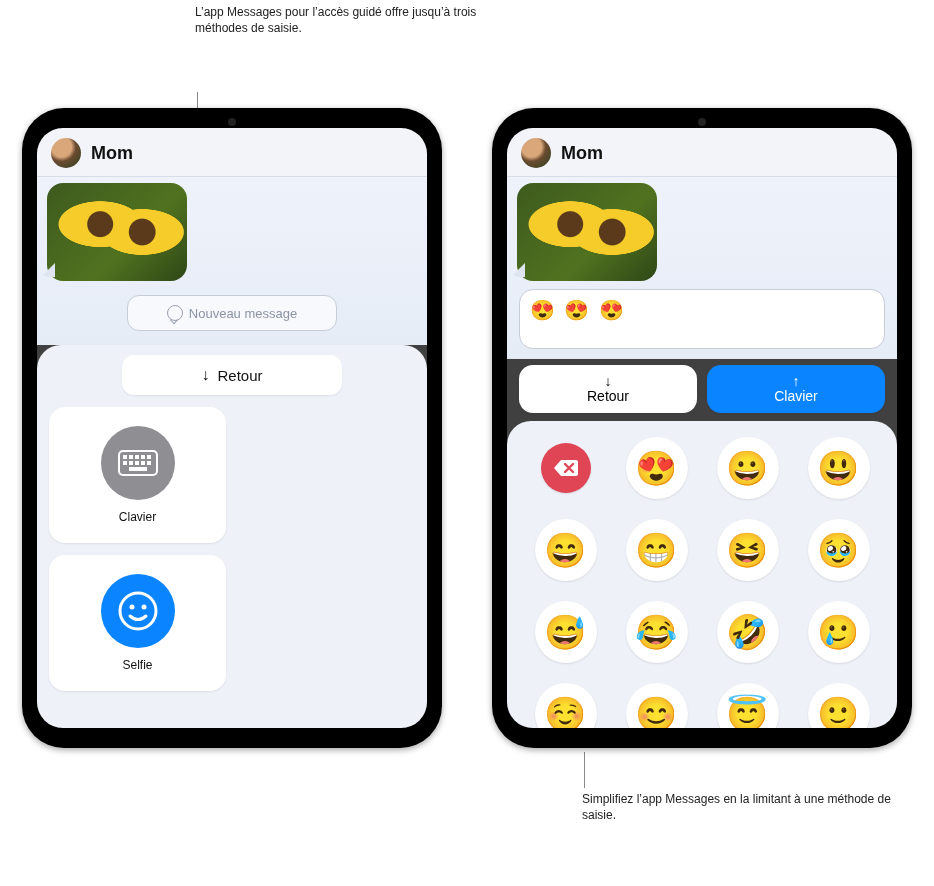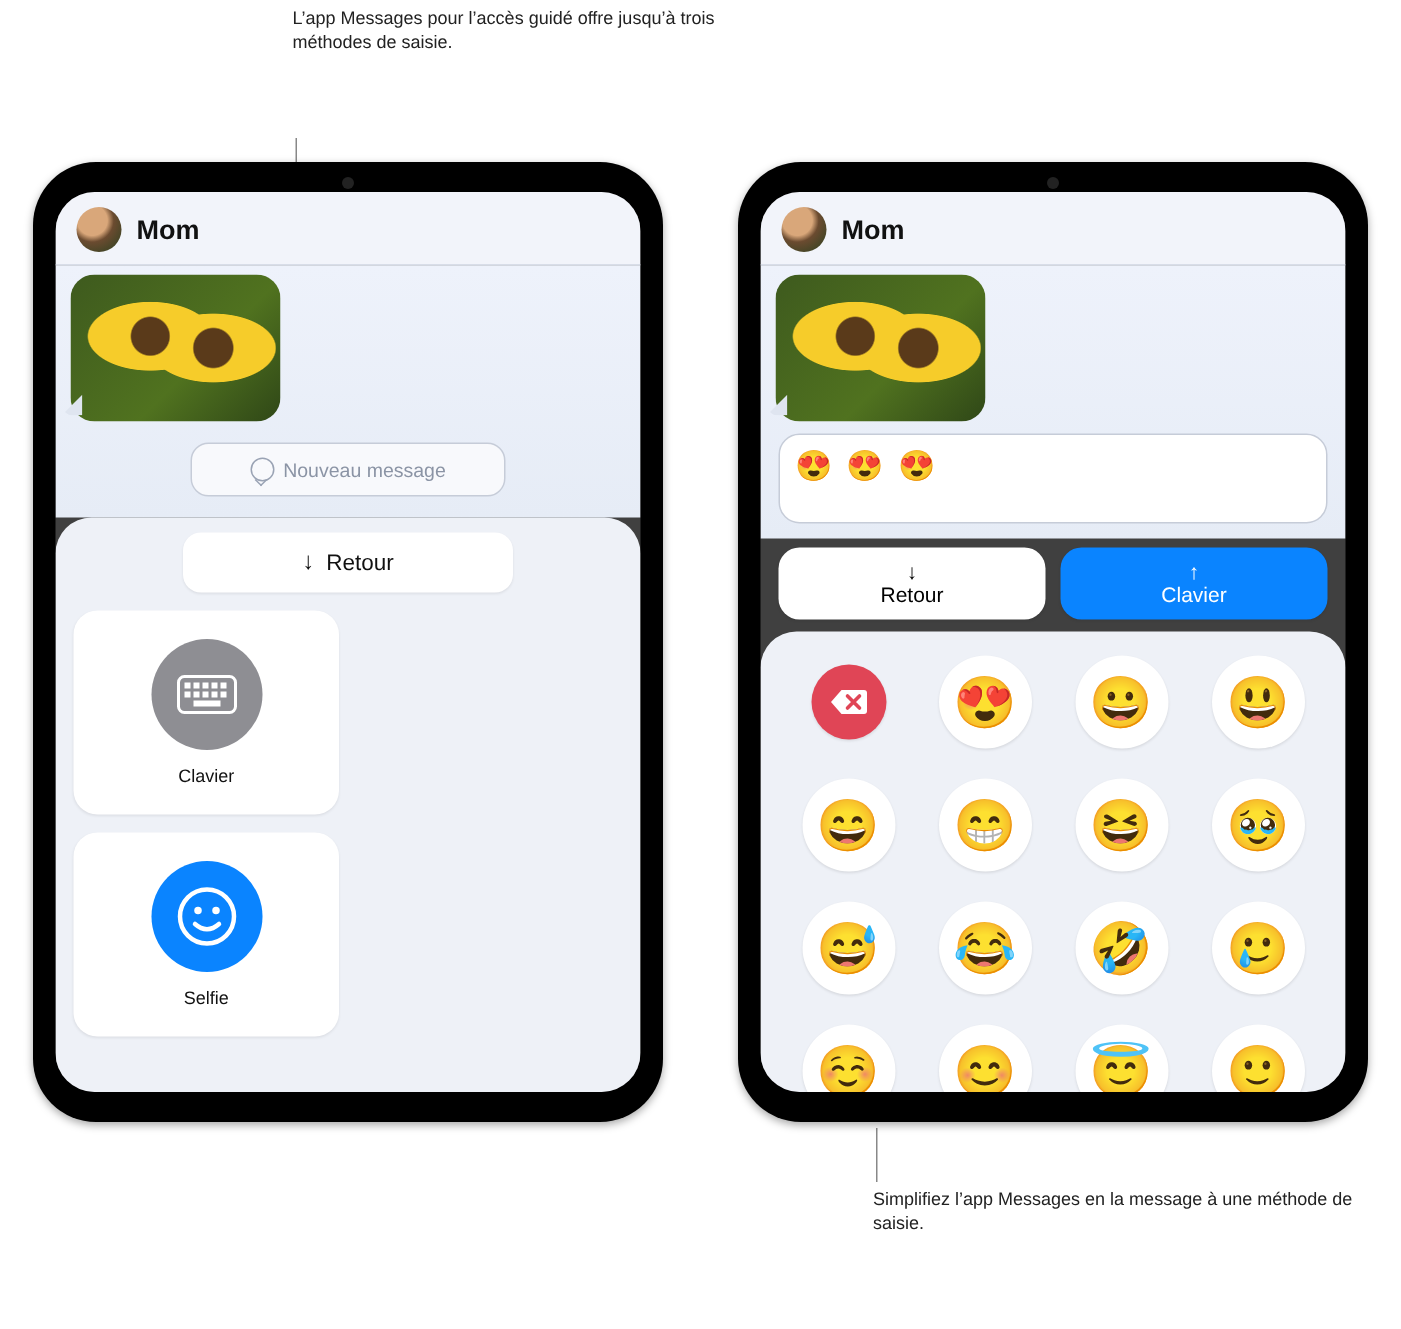--- a/index.html
+++ b/index.html
@@ -260,21 +260,21 @@
   .emoji-key.delete svg { width:26px; height:20px; }
 
   .clipped { overflow:hidden; }
 </style>
 </head>
 <body>
 
 <div class="callout top">L’app Messages pour l’accès guidé offre jusqu’à trois méthodes de saisie.</div>
 <div class="callout-line" style="left:197px; top:92px; width:1px; height:32px;"></div>
 
-<div class="callout bottom">Simplifiez l’app Messages en la message à une méthode de saisie.</div>
+<div class="callout bottom">Simplifiez l’app Messages en la limitant à une méthode de saisie.</div>
 <div class="callout-line" style="left:584px; top:752px; width:1px; height:36px;"></div>
 
 <div class="ipads-row">
 
   <div class="ipad-frame">
     <div class="screen">
       <div class="contact-header">
         <div class="avatar"></div>
         <div class="contact-name">Mom</div>
       </div>

